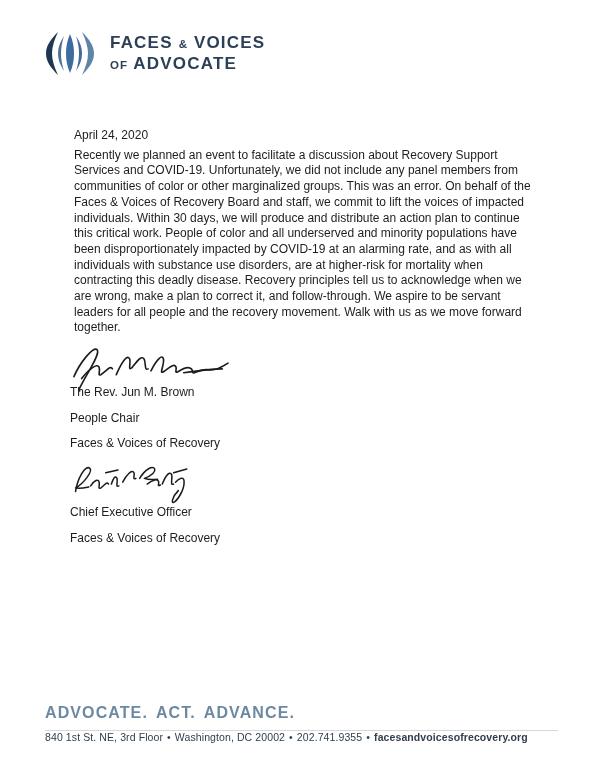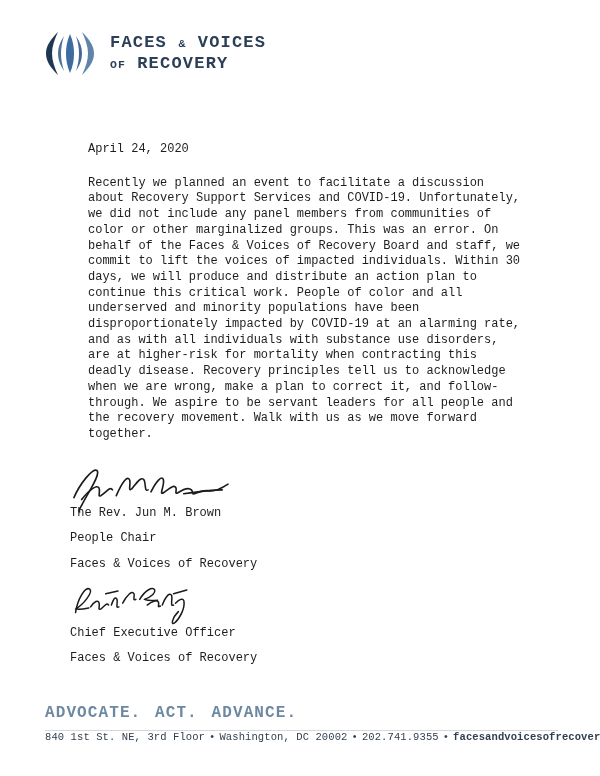--- a/index.html
+++ b/index.html
@@ -1,40 +1,40 @@
 <!DOCTYPE html>
 <html><head>
 <meta charset="utf-8">
 <style>
   html,body { margin:0; padding:0; background:#ffffff; }
   .page {
     position:relative;
     width:600px; height:776px;
     background:#ffffff;
-    font-family:Liberation Mono, monospace;
+    font-family:Liberation Sans, sans-serif;
     overflow:hidden;
   }
 
   
   .letterhead {
     position:absolute; top:30px; left:41px;
     display:flex; align-items:center; gap:11px;
   }
   .logo-mark { display:block; }
   .brand { color:#2b3f57; font-weight:bold; letter-spacing:1.2px; line-height:1.1; }
   .brand-line { font-size:17px; white-space:nowrap; }
   .brand-line.second { margin-top:2px; }
   .brand .sm { font-size:11.5px; letter-spacing:1px; }
 
   
   .letter {
     position:absolute; top:124px; left:70px; width:474px;
     color:#1d1d1d; font-size:12px; line-height:15.7px;
   }
-  .letter p { margin:18px; }
+  .letter p { margin:4px; }
   .date       { margin-bottom:34px; }
   .salutation { margin-bottom:29px; }
   .body-par   { margin-bottom:25px; }
   .closing    { margin-bottom:6px; }
 
   .sig-block { position:relative; }
   .sig-svg   { display:block; }
   .sig-svg.first  { margin:0 0 -8px -4px; }
   .sig-svg.second { margin:10px 0 -5px -2px; }
   .sig-line { margin:0 0 9.5px 0 !important; line-height:16px; }
@@ -64,21 +64,21 @@
   <header class="letterhead">
     <svg class="logo-mark" width="58" height="47" viewBox="0 0 116 94" aria-hidden="true">
       <path fill="#1e3853" d="M34 4 C20 18 10 31 10 47 C10 63 20 76 34 90 C27 75 22 61 22 47 C22 33 27 19 34 4 Z"></path>
       <path fill="#4b7094" d="M46 12 C38 24 34 35 34 47 C34 59 38 70 46 82 C42 70 40 58 40 47 C40 36 42 24 46 12 Z"></path>
       <path fill="#3d6da0" d="M58 8 C52 22 50 34 50 47 C50 60 52 72 58 86 C64 72 66 60 66 47 C66 34 64 22 58 8 Z"></path>
       <path fill="#44689a" d="M70 12 C78 24 82 35 82 47 C82 59 78 70 70 82 C74 70 76 58 76 47 C76 36 74 24 70 12 Z"></path>
       <path fill="#5e84aa" d="M82 4 C96 18 106 31 106 47 C106 63 96 76 82 90 C89 75 94 61 94 47 C94 33 89 19 82 4 Z"></path>
     </svg>
     <div class="brand">
       <div class="brand-line"><span>FACES</span> <span class="sm">&amp;</span> <span>VOICES</span></div>
-      <div class="brand-line second"><span class="sm">OF</span> <span>RECOVERY</span></div>
+      <div class="brand-line second"><span class="sm">OF</span> <span>ADVOCATE</span></div>
     </div>
   </header>
 
   <main class="letter">
     <p class="date">April 24, 2020</p>
     <p class="body-par">Recently we planned an event to facilitate a discussion about Recovery Support Services and COVID-19. Unfortunately, we did not include any panel members from communities of color or other marginalized groups. This was an error. On behalf of the Faces &amp; Voices of Recovery Board and staff, we commit to lift the voices of impacted individuals. Within 30 days, we will produce and distribute an action plan to continue this critical work. People of color and all underserved and minority populations have been disproportionately impacted by COVID-19 at an alarming rate, and as with all individuals with substance use disorders, are at higher-risk for mortality when contracting this deadly disease. Recovery principles tell us to acknowledge when we are wrong, make a plan to correct it, and follow-through. We aspire to be servant leaders for all people and the recovery movement. Walk with us as we move forward together.</p>
 
     <div class="sig-block">
       <svg class="sig-svg first" width="168" height="52" viewBox="0 0 170 54" aria-hidden="true" fill="none" stroke="#1b1b1b" stroke-width="1.7" stroke-linecap="round" stroke-linejoin="round">
         <path d="M6 38 C12 24 26 6 30 10 C34 14 20 34 14 46 C12 50 10 53 12 53"></path>

